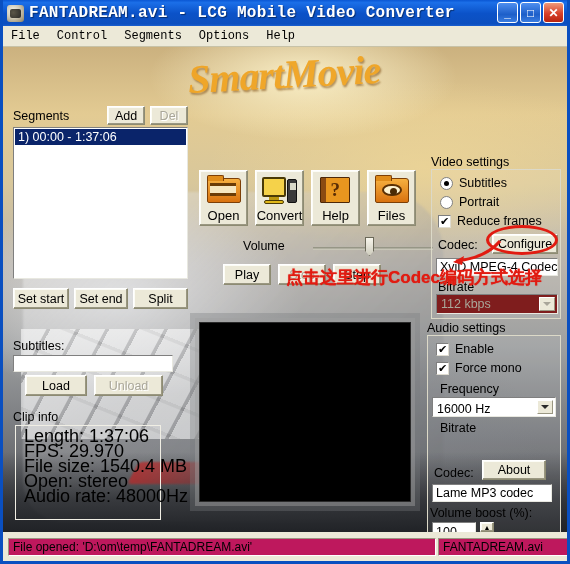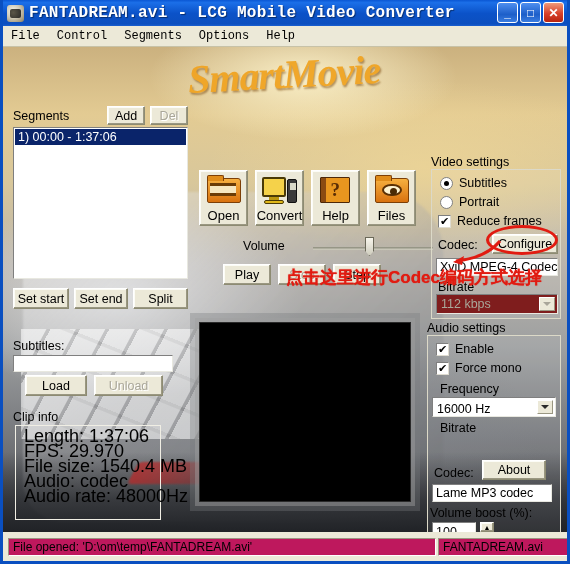--- a/index.html
+++ b/index.html
@@ -429,21 +429,21 @@
     <div class="lbl subs-title">Subtitles:</div>
     <div class="field subs-field"></div>
     <div class="btn btn-load">Load</div>
     <div class="btn btn-unload disabled">Unload</div>
 
     <div class="lbl clipinfo-title">Clip info</div>
     <div class="clipinfo-box">
       <div class="clipinfo-line">Length: 1:37:06</div>
       <div class="clipinfo-line">FPS: 29.970</div>
       <div class="clipinfo-line">File size: 1540.4 MB</div>
-      <div class="clipinfo-line">Audio: codec</div>
+      <div class="clipinfo-line">Open: stereo</div>
       <div class="clipinfo-line">Audio rate: 48000Hz</div>
     </div>
 
     <div class="tbbtn" style="left:196px; top:123px;">
       <div class="ic">
         <div class="folder"></div>
         <div class="filmstrip"></div>
         <div class="filmstrip-b"></div>
       </div>
       <div class="cap">Open</div>

